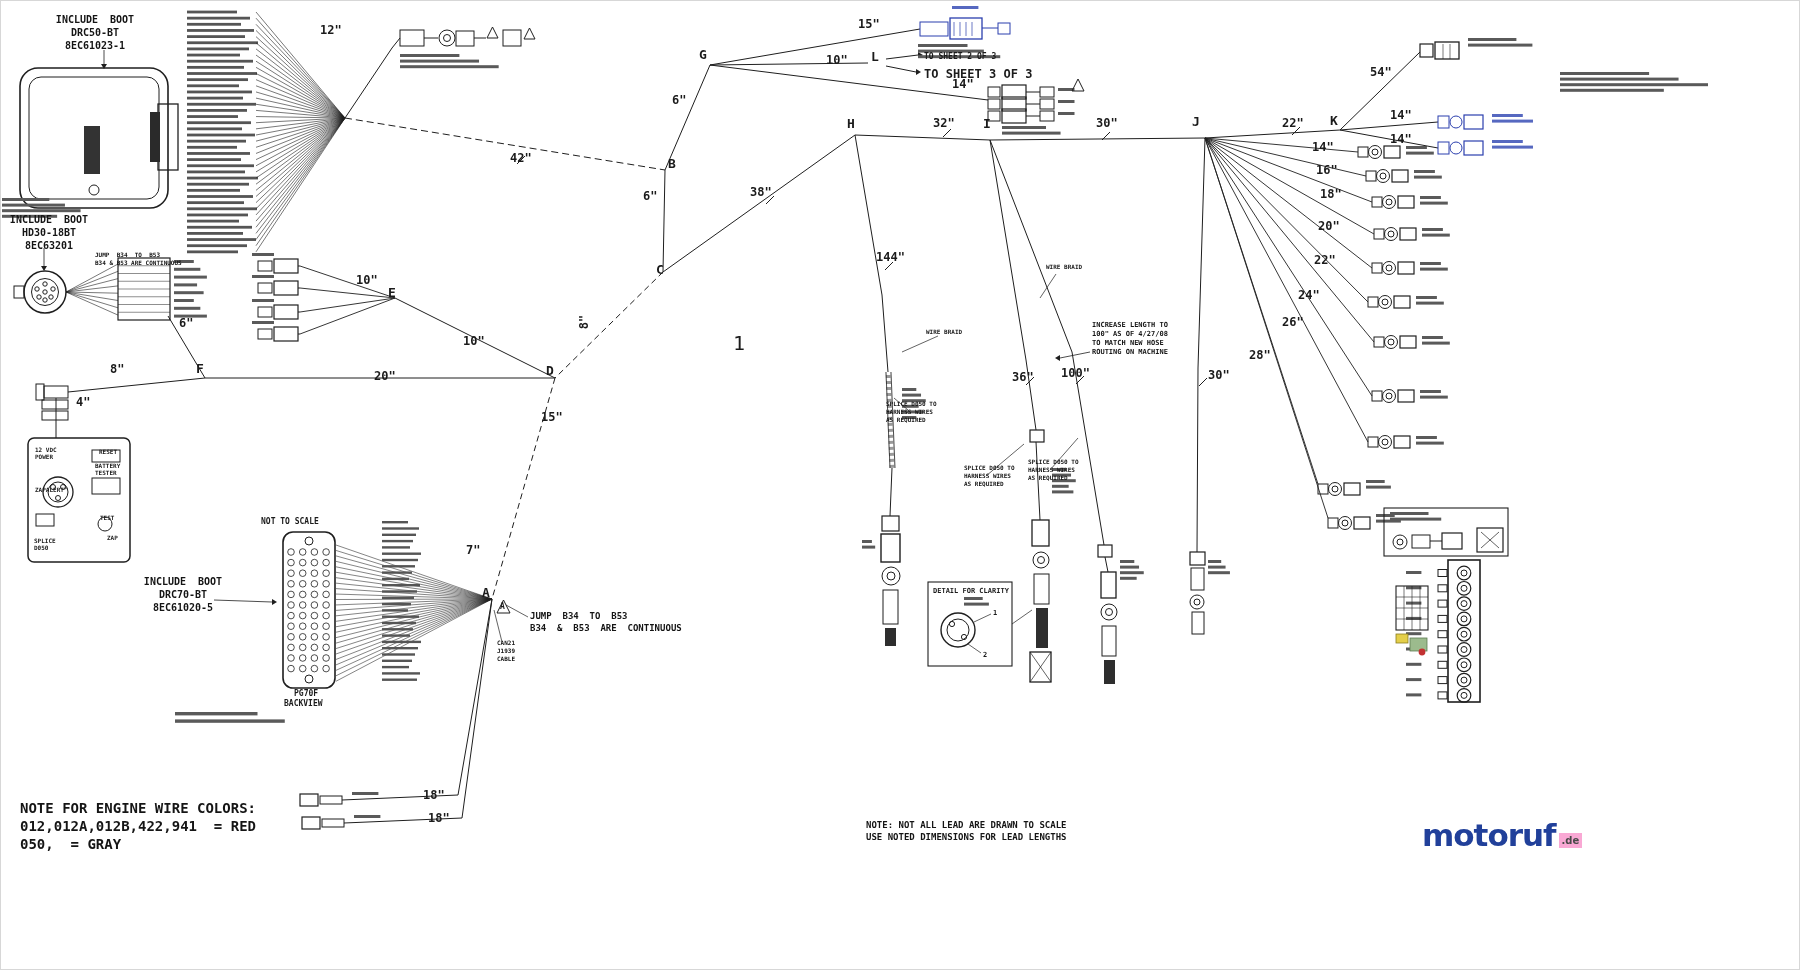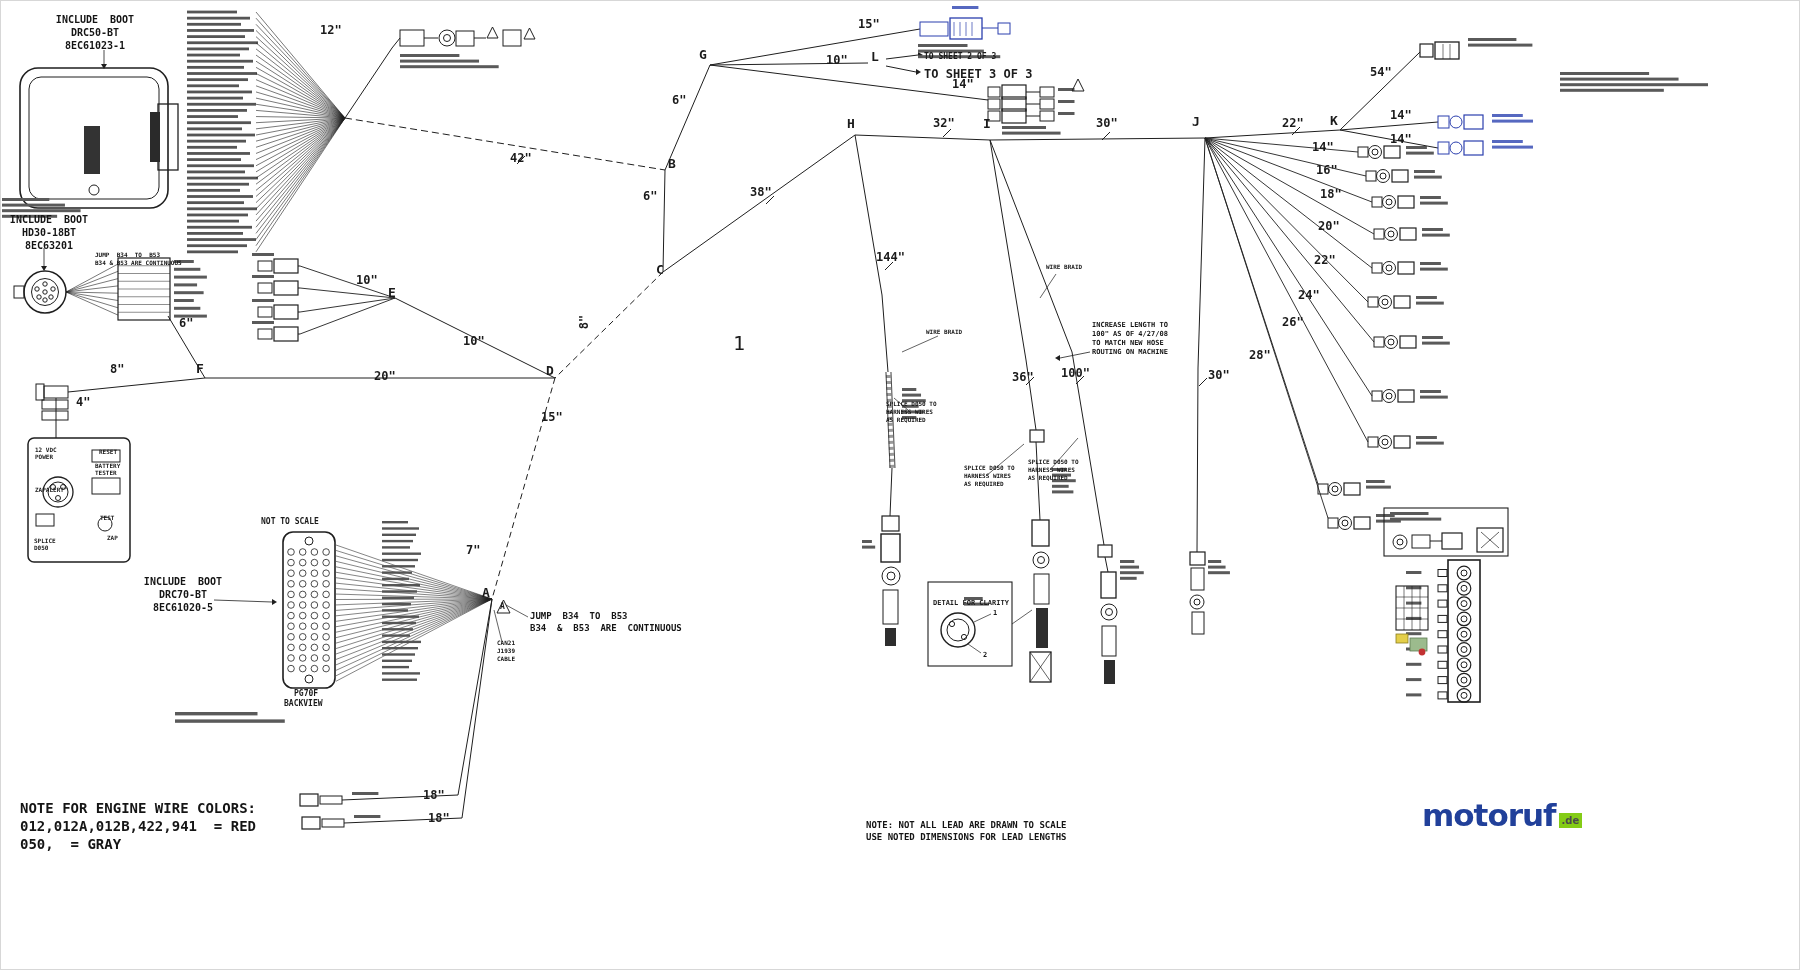--- a/index.html
+++ b/index.html
@@ -663,21 +663,21 @@
       <div class="lbl len" style="left: 423px; top: 789px;">18"</div>
       <div class="lbl len" style="left: 428px; top: 812px;">18"</div>
       <div class="lbl len" style="left: 578px; top: 315px; transform: rotate(-90deg);">8"</div>
       <div class="lbl ann" style="left: 924px; top: 52px; font-size: 8px;">TO SHEET 2 OF 3</div>
       <div class="lbl ann" style="left: 924px; top: 68px; font-size: 12px;">TO SHEET 3 OF 3</div>
       <div class="lbl ann" style="left: 261px; top: 517px; font-size: 8px;">NOT TO SCALE</div>
       <div class="lbl ann" style="left: 294px; top: 689px; font-size: 8px;">PG70F</div>
       <div class="lbl ann" style="left: 284px; top: 699px; font-size: 8px;">BACKVIEW</div>
       <div class="lbl ann" style="left: 926px; top: 329px; font-size: 6px;">WIRE BRAID</div>
       <div class="lbl ann" style="left: 1046px; top: 264px; font-size: 6px;">WIRE BRAID</div>
-      <div class="lbl ann" style="left: 933px; top: 587px; font-size: 7px; margin-top: 12px;">DETAIL FOR CLARITY</div>
+      <div class="lbl ann" style="left: 933px; top: 587px; font-size: 7px;">DETAIL FOR CLARITY</div>
       <div class="lbl ann" style="left: 35px; top: 447px; font-size: 6px;">12 VDC
 POWER</div>
       <div class="lbl ann" style="left: 99px; top: 449px; font-size: 6px;">RESET</div>
       <div class="lbl ann" style="left: 95px; top: 463px; font-size: 6px;">BATTERY
 TESTER</div>
       <div class="lbl ann" style="left: 35px; top: 487px; font-size: 6px;">ZAPALERT™</div>
       <div class="lbl ann" style="left: 100px; top: 515px; font-size: 6px;">TEST</div>
       <div class="lbl ann" style="left: 107px; top: 535px; font-size: 6px;">ZAP</div>
       <div class="lbl ann" style="left: 34px; top: 538px; font-size: 6px;">SPLICE
 D050</div>
@@ -737,16 +737,16 @@
         <div>012,012A,012B,422,941  = RED</div>
         <div>050,  = GRAY</div>
       </div>
       <div class="nb" style="left: 866px; top: 820px; font-size: 9px; text-align: center;">
         <div>NOTE: NOT ALL LEAD ARE DRAWN TO SCALE</div>
         <div>USE NOTED DIMENSIONS FOR LEAD LENGTHS</div>
       </div>
     </div>
   <div class="sheet">1</div>
   <div id="logo">
-    <span class="brand" style="color: rgb(33, 64, 154);">motoruf</span>
-    <span class="tld" style="background: #84cc16; color: rgb(74, 74, 74);">.de</span>
+    <span class="brand" style="color: rgb(33, 64, 154); margin-top: 20px;">motoruf</span>
+    <span class="tld" style="background: #f9a8d4; color: rgb(74, 74, 74);">.de</span>
   </div>
 </div>
 
 </body></html>

